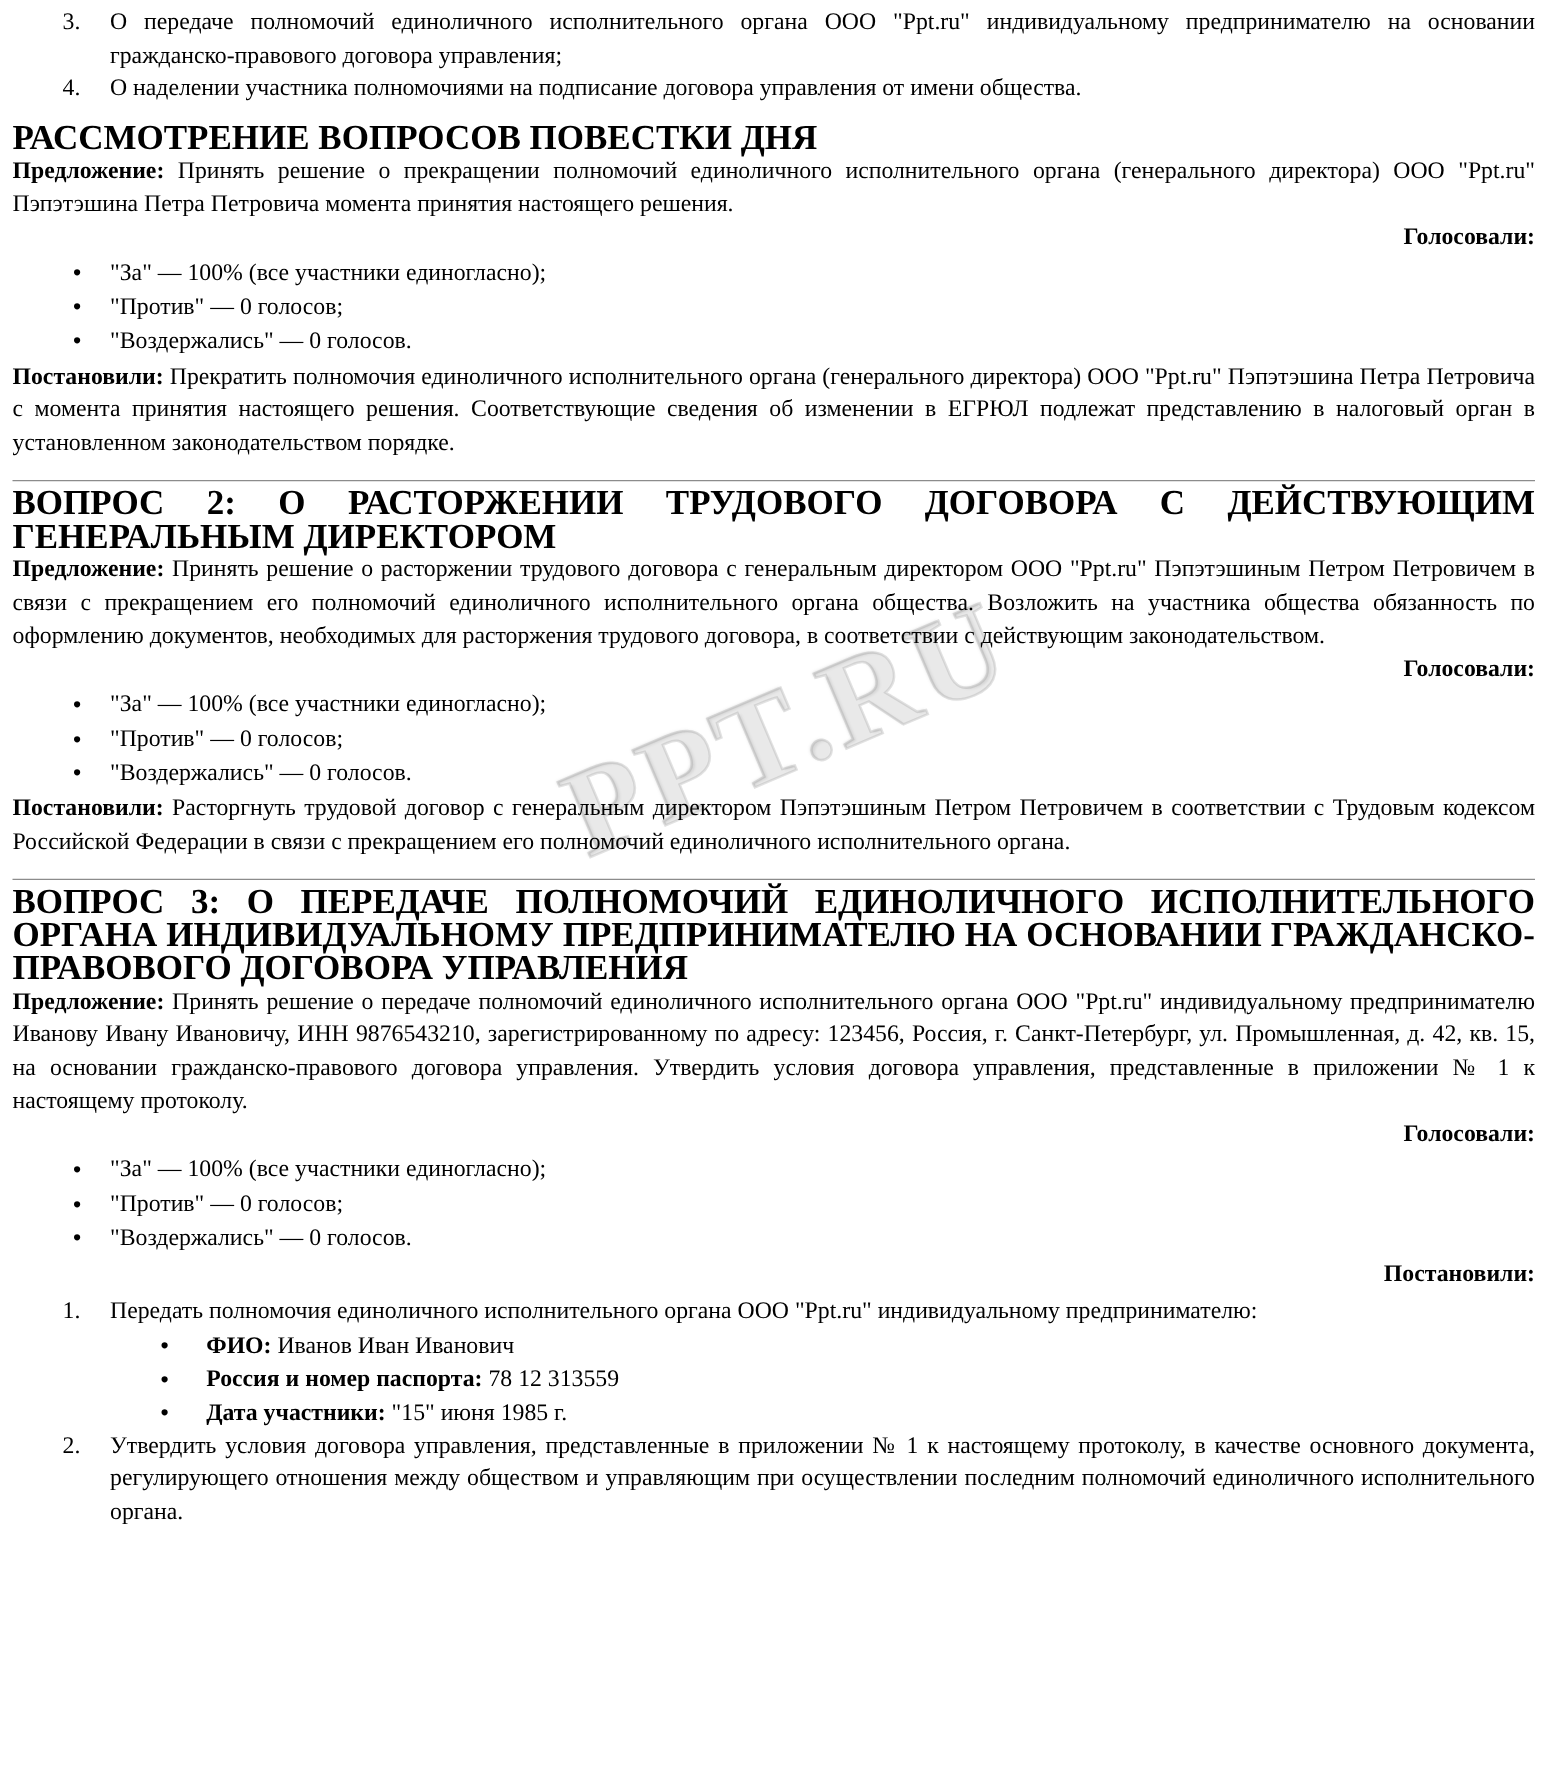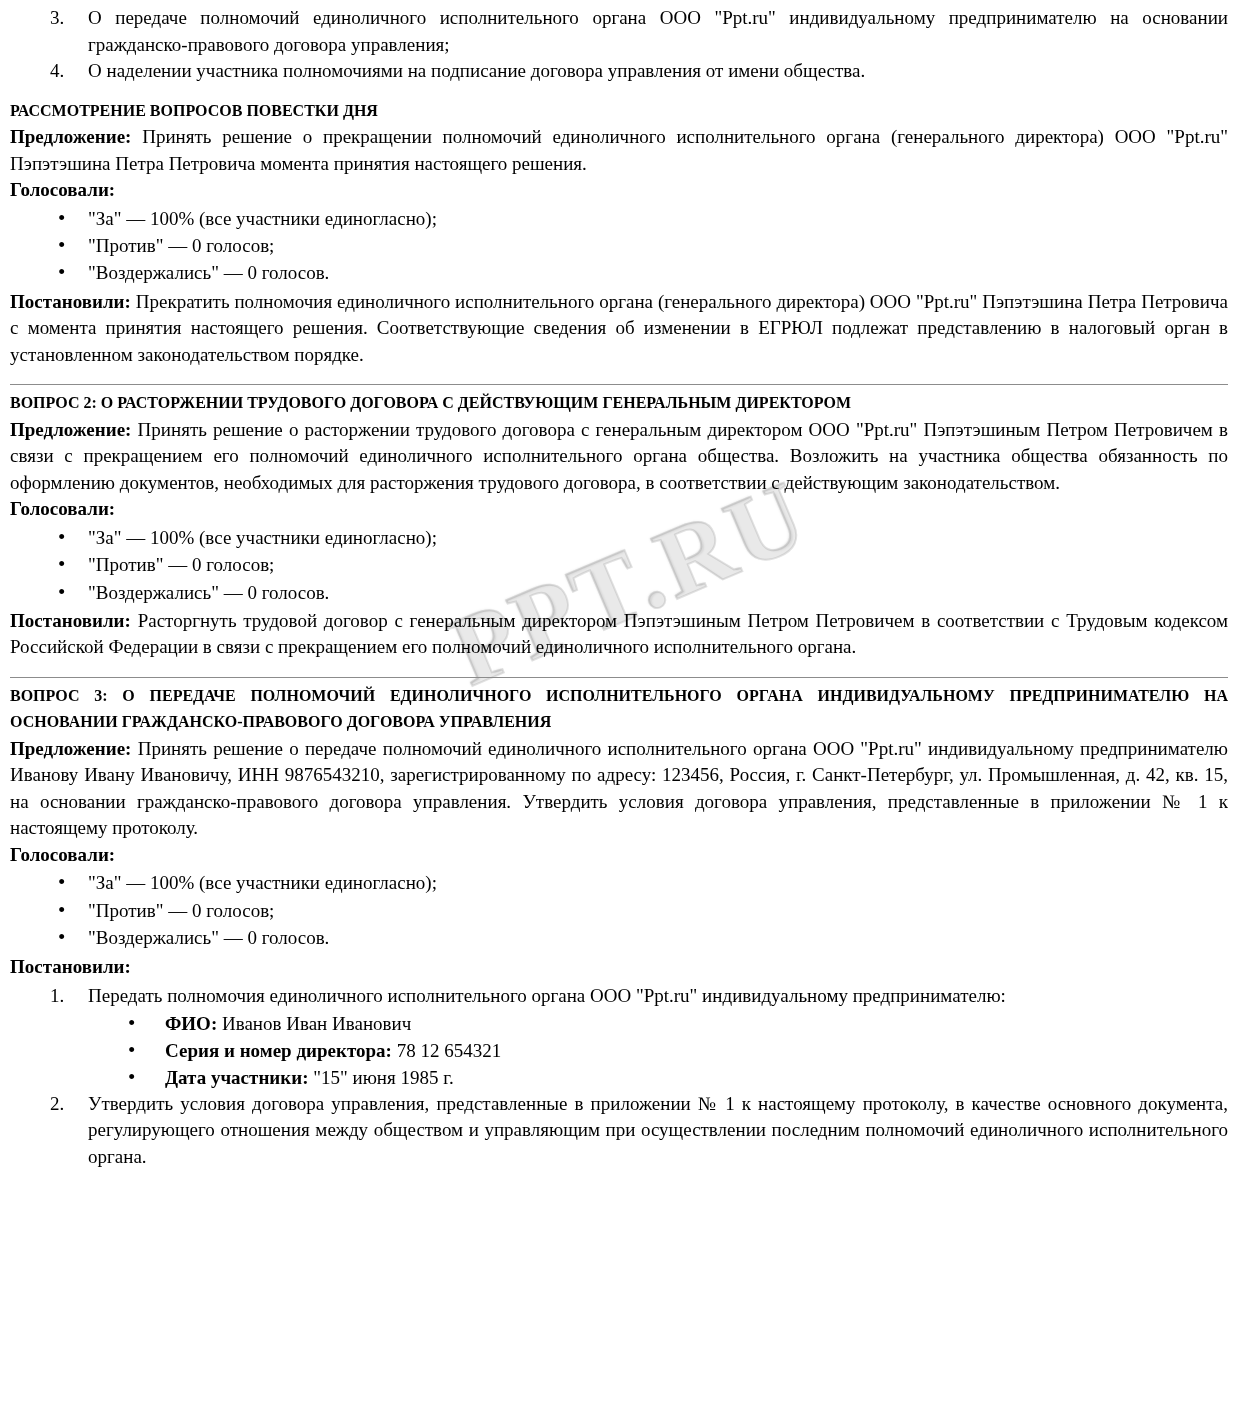--- a/index.html
+++ b/index.html
@@ -34,24 +34,24 @@
   }
   .content {
     position: absolute;
     left: 10px;
     right: 12px;
     top: 5px;
     z-index: 1;
   }
   p { margin: 0; }
   .justify { text-align: justify; }
-  .b { font-weight: bold; }
+  .b { font-weight: bold; text-align: right; }
   .h {
     font-weight: bold;
-    font-size: 16px;
+    font-size: 28px;
     text-align: justify;
   }
   .h-consideration { margin-top: 13px; }
   
   .li { position: relative; padding-left: 78px; }
   .li .marker { position: absolute; left: 40px; top: 0; }
   .num-li { padding-left: 78px; }
   .num-li .marker { left: 40px; }
   .vote-li { padding-left: 78px; line-height: 27.4px; }
   .vote-li .marker { left: 48px; }
@@ -167,22 +167,22 @@
       <span>Передать полномочия единоличного исполнительного органа ООО "Ppt.ru" индивидуальному предпринимателю:</span>
     </div>
 
     <div class="li detail-li">
       <span class="marker"></span>
       <span class="b">ФИО:</span>
       <span>Иванов Иван Иванович</span>
     </div>
     <div class="li detail-li">
       <span class="marker"></span>
-      <span class="b">Серия и номер директора:</span>
-      <span>78 12 654321</span>
+      <span class="b">Россия и номер паспорта:</span>
+      <span>78 12 313559</span>
     </div>
     <div class="li detail-li">
       <span class="marker"></span>
       <span class="b">Дата участники:</span>
       <span>"15" июня 1985 г.</span>
     </div>
 
     <div class="li num-li justify">
       <span class="marker">2.</span>
       <span>Утвердить условия договора управления, представленные в приложении № 1 к настоящему протоколу, в качестве основного документа, регулирующего отношения между обществом и управляющим при осуществлении последним полномочий единоличного исполнительного органа.</span>

